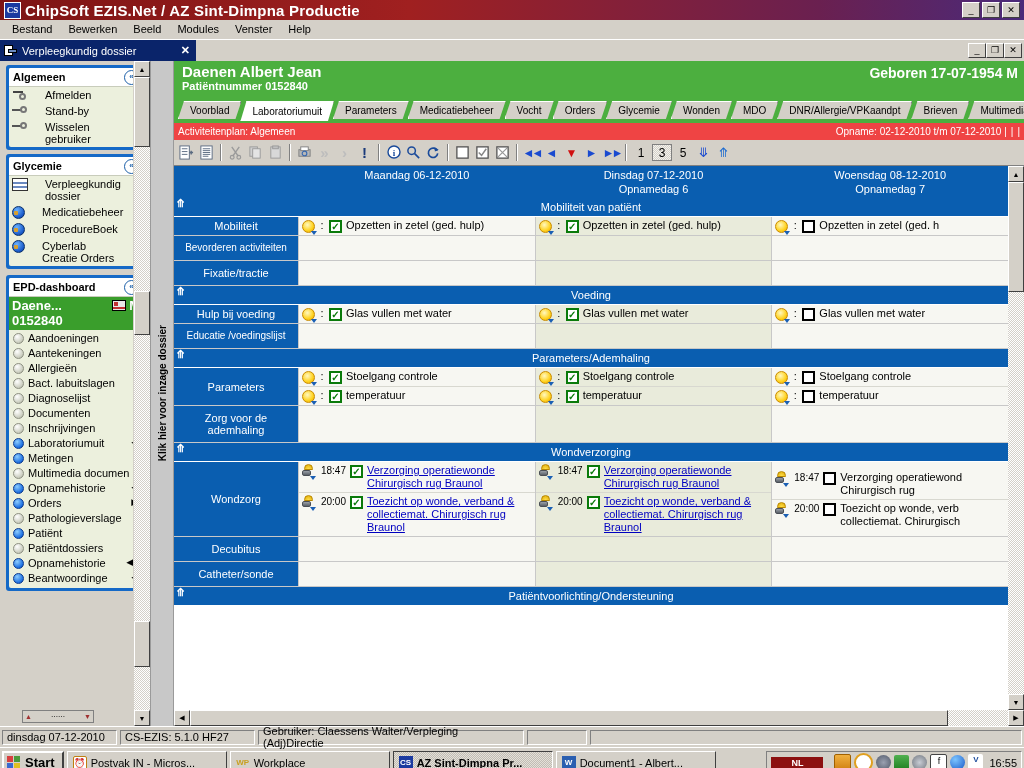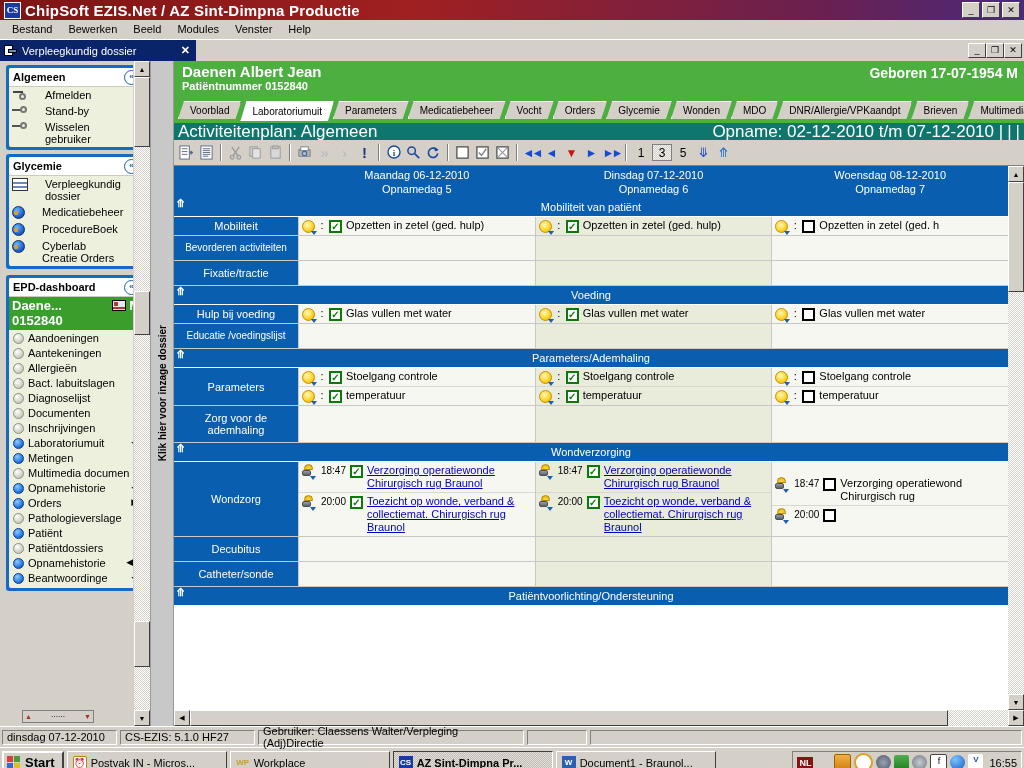--- a/index.html
+++ b/index.html
@@ -220,22 +220,22 @@
     display:flex;align-items:center;padding:0 7px;
     border-top:1px solid #fff;border-left:1px solid #fff;border-right:1px solid #808080;
     box-sizing:border-box;
     transform:skewX(0deg);
     position:relative;margin-right:-1px;
     clip-path:polygon(6px 0,100% 0,calc(100% - 6px) 100%,0 100%);
     padding:0 11px;
   }
   .tab.active{background:#fff;height:20px;font-weight:normal;z-index:2;}
   .panel-title{
-    background:#0f766e;color:#fff;height:17px;display:flex;align-items:center;
-    padding:0 4px;font-size:17px;
+    background:#ef4444;color:#fff;height:17px;display:flex;align-items:center;
+    padding:0 4px;font-size:10px;
   }
   .panel-title .right{margin-left:auto;display:flex;align-items:center;gap:4px;}
   .toolbar{
     background:#d4d0c8;height:25px;display:flex;align-items:center;gap:1px;padding:0 3px;
     border-bottom:1px solid #808080;
   }
   .tbtn{width:19px;height:19px;display:flex;align-items:center;justify-content:center;flex:none;}
   .sep{width:1px;height:17px;background:#808080;margin:0 3px;border-right:1px solid #fff;flex:none;}
   .numbox{
     width:20px;height:17px;display:flex;align-items:center;justify-content:center;
@@ -386,21 +386,21 @@
   .ti-ico{width:14px;height:14px;flex:none;display:flex;align-items:center;justify-content:center;
     font-size:9px;box-sizing:border-box;}
   .tray{
     margin-left:auto;height:24px;display:flex;align-items:center;gap:3px;padding:0 4px;
     background:#d4d0c8;box-sizing:border-box;
     border-top:1px solid #808080;border-left:1px solid #808080;
     border-right:1px solid #fff;border-bottom:1px solid #fff;
   }
   .tray .ti{width:15px;height:15px;border-radius:2px;flex:none;}
   .lang{
-    background:#8c1010;color:#fff;font-size:9px;font-weight:bold;padding:1px 2px;margin-right:18px;
+    background:#8c1010;color:#fff;font-size:9px;font-weight:bold;padding:1px 20px;margin-right:8px;
   }
   .clock{font-size:11px;margin-left:3px;}
 </style>
 </head>
 <body>
 
 <div class="titlebar">
   <div class="tb-logo">CS</div>
   <div class="tb-title">ChipSoft EZIS.Net / AZ Sint-Dimpna Productie</div>
   <div class="winbtns">
@@ -745,21 +745,20 @@
     </div>
 
     <div class="gridwrap">
       <div class="gridscroll">
         <div class="grid">
 
           <div class="colhead">
             <div class="spacer"></div>
             <div class="c">
               <div>Maandag 06-12-2010</div>
-              <div>Opnamedag 5</div>
             </div>
             <div class="c">
               <div>Dinsdag 07-12-2010</div>
               <div>Opnamedag 6</div>
             </div>
             <div class="c">
               <div>Woensdag 08-12-2010</div>
               <div>Opnamedag 7</div>
             </div>
           </div>
@@ -974,20 +973,21 @@
                   <span class="chk"></span>
                   <span class="etxt">Verzorging operatiewond Chirurgisch rug</span>
                 </div>
                 <div class="ent">
                   <span class="moon">
                       <i class="m1"></i>
                       <i class="m2"></i>
                     </span>
                   <span class="tm">20:00</span>
                   <span class="chk"></span>
+                  <span class="etxt">Toezicht op wonde, verb collectiemat. Chirurgisch</span>
                 </div>
               </div>
             </div>
           </div>
           <div class="row empty-row">
             <div class="rh">Decubitus</div>
             <div class="cells">
               <div class="cell"></div>
               <div class="cell alt"></div>
               <div class="cell"></div>
@@ -1051,21 +1051,21 @@
   <div class="taskitem">
     <span class="ti-ico" style="color:#c8a020;font-weight:bold;font-size:8px;">WP</span>
     <span>Workplace</span>
   </div>
   <div class="taskitem active">
     <span class="ti-ico" style="background:#1b3aa0;color:#fff;font-size:8px;font-weight:bold;">CS</span>
     <span>AZ Sint-Dimpna Pr...</span>
   </div>
   <div class="taskitem">
     <span class="ti-ico" style="background:#2b5fb0;color:#fff;font-size:8px;font-weight:bold;">W</span>
-    <span>Document1 - Braunol...</span>
+    <span>Document1 - Albert...</span>
   </div>
   <div class="tray">
     <span class="lang">NL</span>
     <span class="ti" style="background:linear-gradient(#f0b040,#d08010);border:1px solid #a06000;"></span>
     <span class="ti" style="background:#fff;border:2px solid #e0a020;border-radius:50%;"></span>
     <span class="ti" style="background:radial-gradient(circle,#9aa0b0,#505868);border-radius:50%;"></span>
     <span class="ti" style="background:linear-gradient(#50b050,#208020);"></span>
     <span class="ti" style="background:radial-gradient(circle,#c8ccd4,#70767e);border-radius:50%;"></span>
     <span class="ti" style="background:#fff;border:1px solid #444;color:#000;font-size:9px;text-align:center;line-height:13px;">f</span>
     <span class="ti" style="background:radial-gradient(circle at 35% 30%,#7cc4ff,#1858c8);border-radius:50%;"></span>

